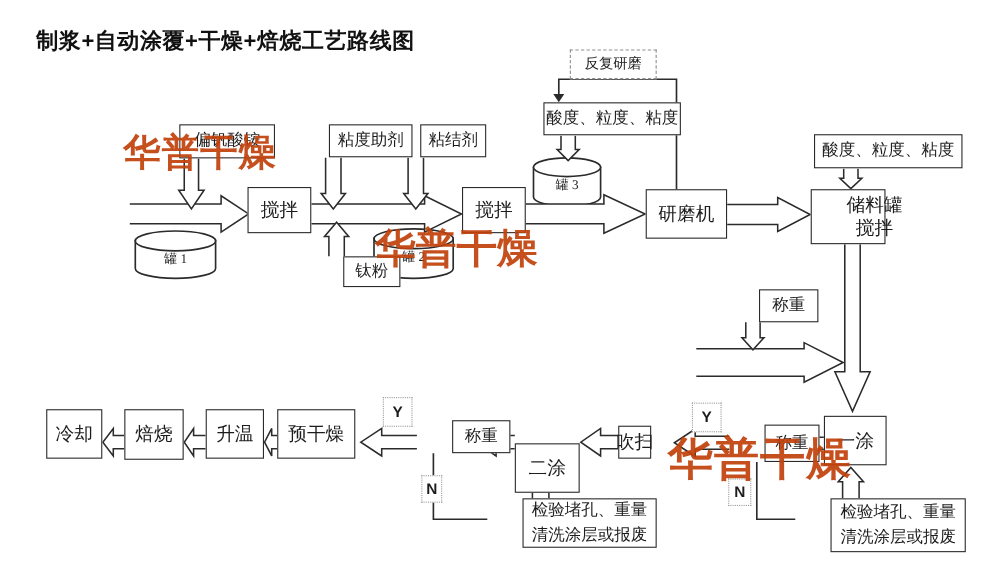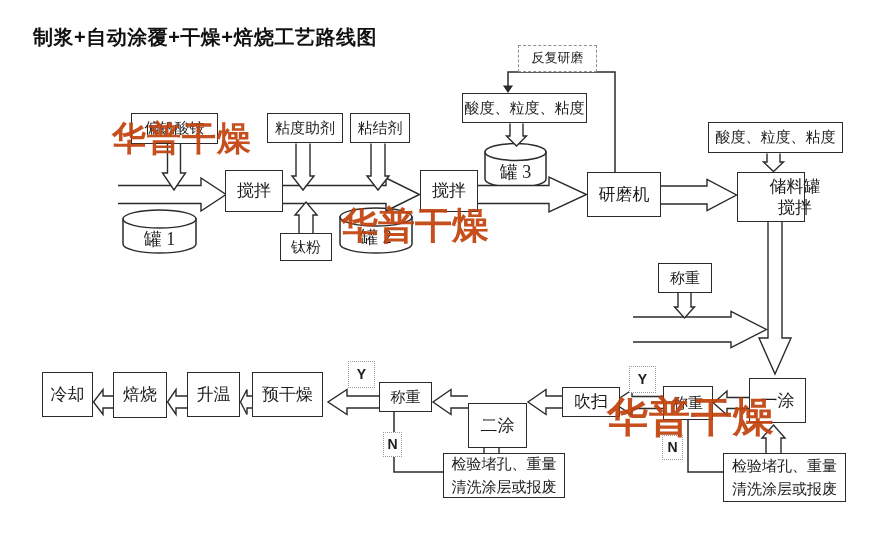--- a/index.html
+++ b/index.html
@@ -11,27 +11,27 @@
     position:absolute;left:33px;top:24px;font-size:20px;font-weight:700;
     letter-spacing:.5px;color:#111;white-space:nowrap;
   }
   svg.connectors{position:absolute;left:0;top:0;z-index:1;}
   .nd{
     position:absolute;z-index:2;background:#fff;border:1.5px solid #2b2b2b;
     display:flex;flex-direction:column;align-items:center;justify-content:center;
     text-align:center;font-family:"Liberation Serif","DejaVu Serif",serif;
     font-size:17px;line-height:1.25;box-sizing:border-box;white-space:nowrap;
   }
-  .nd.sm{font-size:15px;}
+  .nd.sm{font-size:15px;margin-left:32px;}
   .nd.dashed{border:1.2px dashed #8f8f8f;z-index:3;font-size:13px;
     font-family:"Liberation Sans","DejaVu Sans",sans-serif;}
   .nd.yn{border:1.2px dotted #9a9a9a;z-index:3;font-size:14px;font-weight:700;
     font-family:"Liberation Sans","DejaVu Sans",sans-serif;}
   .tanklab{
-    position:absolute;z-index:2;text-align:center;font-size:18px;
+    position:absolute;z-index:2;text-align:center;font-size:12px;
     font-family:"Liberation Serif","DejaVu Serif",serif;background:transparent;
   }
   .wm{
     position:absolute;z-index:5;font-weight:700;color:#c2410c;opacity:.92;
     font-family:"Liberation Sans","DejaVu Sans",sans-serif;white-space:nowrap;
     pointer-events:none;
   }
   .wm.w1{left:112px;top:116px;font-size:34px;letter-spacing:1px;}
   .wm.w2{left:341px;top:201px;font-size:37px;letter-spacing:0;}
   .wm.w3{left:607px;top:390px;font-size:41px;letter-spacing:1px;}
@@ -133,21 +133,21 @@
   </div>
   <div class="nd sm" style="left:663px;top:386px;width:50px;height:34px;">
     <span>称重</span>
   </div>
   <div class="nd yn" style="left:629px;top:366px;width:27px;height:27px;">
     <span>Y</span>
   </div>
   <div class="nd yn" style="left:662px;top:435px;width:21px;height:25px;">
     <span>N</span>
   </div>
-  <div class="nd" style="left:562px;top:387px;width:58px;height:30px;">
+  <div class="nd" style="left:562px;top:387px;width:30px;height:30px;">
     <span>吹扫</span>
   </div>
   <div class="nd" style="left:468px;top:378px;width:59px;height:45px;margin-top:25px;">
     <span>二涂</span>
   </div>
   <div class="nd sm" style="left:379px;top:382px;width:53px;height:30px;">
     <span>称重</span>
   </div>
   <div class="nd yn" style="left:348px;top:361px;width:27px;height:27px;">
     <span>Y</span>

